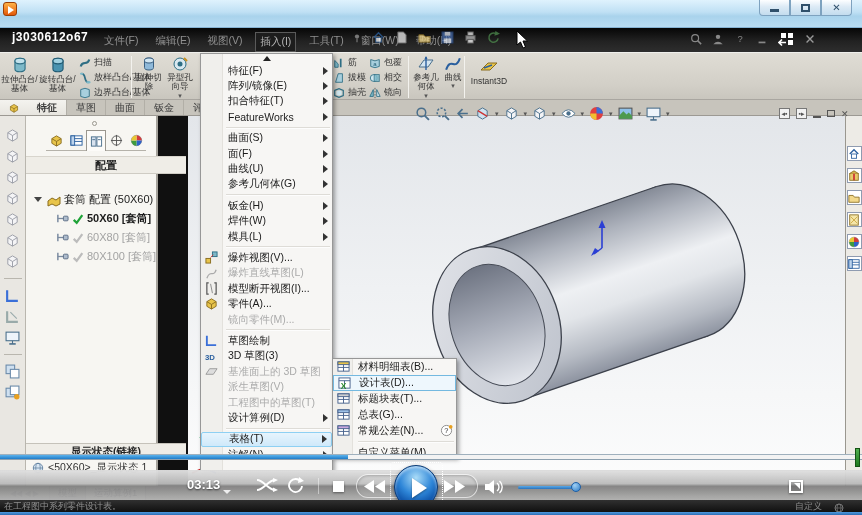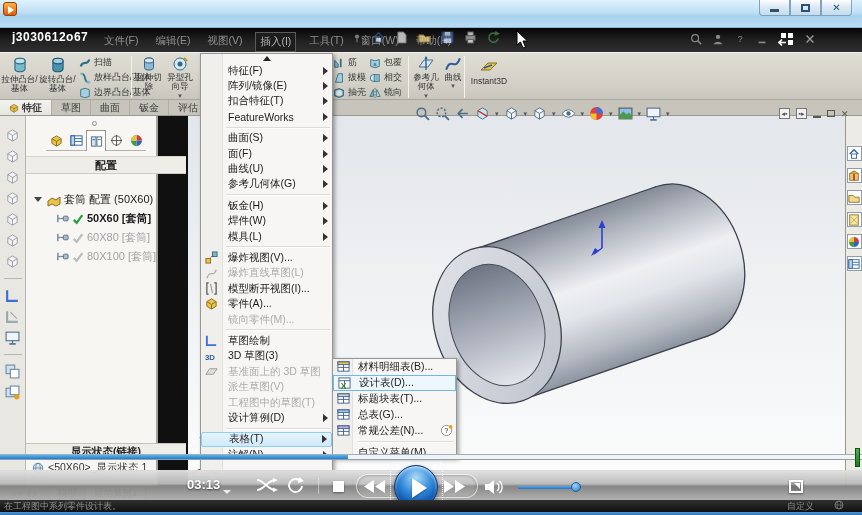--- a/index.html
+++ b/index.html
@@ -33,21 +33,21 @@
   
   #cmdbar { left:0; top:52px; width:862px; height:48px; background:linear-gradient(#e0ddd5,#d2cfc7 70%,#c9c6be); border-top:1px solid #efefec; border-bottom:1px solid #a9a6a0; z-index:2; }
   .tb-big { position:absolute; text-align:center; font-size:8.5px; line-height:1.1; color:#333; }
   .tb-big .ticon { margin:1px auto 1px; }
   .tb-small { position:absolute; display:flex; align-items:flex-end; gap:3px; font-size:9px; color:#333; white-space:nowrap; }
   .vsep { position:absolute; width:1px; background:#aaa79f; border-right:1px solid #f3f2ee; }
   .ddm { font-size:7px; color:#555; }
 
   
   #cmdtabs { left:0; top:100px; width:862px; height:16px; background:#c7c4bc; display:flex; z-index:2; border-bottom:1px solid #9c9993; }
-  .ctab { padding:1px 9px 0; font-size:10px; color:#3a3a3a; display:flex; gap:3px; align-items:center; border-right:1px solid #b2afa7; white-space:nowrap; }
+  .ctab { padding:1px 9px 0; font-size:10px; color:#3a3a3a; display:flex; gap:18px; align-items:center; border-right:1px solid #b2afa7; white-space:nowrap; }
   .ctab.active { background:linear-gradient(#f4f3ef,#e7e5df); font-weight:bold; }
 
   
   #leftstrip { left:0; top:116px; width:26px; height:370px; background:#e9e7e2; border-right:1px solid #b9b6ae; z-index:2; display:flex; flex-direction:column; align-items:center; padding-top:12px; gap:6px; }
   #leftstrip .hr { width:18px; height:1px; background:#b9b6ae; margin:3px 0; }
 
   
   #panel { left:26px; top:116px; width:132px; height:370px; background:#f7f6f2; border-right:2px solid #a5a29b; z-index:2; }
   #panel-dot { left:66px; top:5px; width:5px; height:5px; border:1px solid #9a978f; border-radius:50%; }
   #mgr-tabs { left:20px; top:14px; display:flex; }
@@ -71,21 +71,21 @@
   #taskpane { left:845px; top:116px; width:17px; height:384px; background:#edebe6; border-left:1px solid #9a978f; z-index:2; display:flex; flex-direction:column; align-items:center; padding-top:30px; gap:7px; }
   .tpico { width:15px; height:15px; border:1px solid #8f9bb0; background:#fff; display:flex; align-items:center; justify-content:center; }
 
   
   #motion-row { left:0; top:486px; width:862px; height:14px; background:#d6d3cb; z-index:3; display:flex; align-items:stretch; }
   #motion-row .nav { width:50px; background:#c9c6be; border-right:1px solid #a9a6a0; color:#6b6b6b; font-size:8px; display:flex; align-items:center; justify-content:center; gap:3px; }
   .mo-tab { padding:0 8px; font-size:9.5px; color:#3a3a3a; border-right:1px solid #a9a6a0; display:flex; align-items:center; background:#cac7bf; }
   .mo-tab.active { background:#e9e7e1; }
   #statusbar { left:0; top:500px; width:862px; height:12px; background:linear-gradient(#303030,#101010); z-index:45; display:flex; align-items:center; justify-content:space-between; padding:0 4px; }
   #status-left { color:#8f8f8f; font-size:9px; }
-  #status-right { color:#8a8a8a; font-size:9px; display:flex; gap:20px; align-items:flex-start; margin-right:14px; }
+  #status-right { color:#8a8a8a; font-size:9px; display:flex; gap:12px; align-items:flex-end; margin-right:14px; }
 
   
   #insmenu { left:200px; top:53px; width:133px; height:418px; background:#f7f6f4; border:1px solid #979797; box-shadow:2px 2px 4px rgba(0,0,0,.35); z-index:30; }
   #insmenu .gutter { position:absolute; left:0; top:0; bottom:0; width:22px; background:#f0efec; border-right:1px solid #e3e1dc; }
   .mi { position:relative; height:15.4px; display:flex; align-items:center; font-size:10.5px; color:#1c1c1c; padding-left:27px; white-space:nowrap; }
   .mi .ico { position:absolute; left:3px; top:1px; width:15px; height:13px; display:flex; align-items:center; justify-content:center; }
   .mi .sub { position:absolute; right:4px; width:0; height:0; border-top:4px solid transparent; border-bottom:4px solid transparent; border-left:5px solid #333; }
   .mi.gray { color:#ababab; }
   .mi.hl { background:linear-gradient(#e7f4fd,#cfe9fa); border:1px solid #8ed0f3; border-radius:2px; }
   .msep { height:2px; border-top:1px solid #dedcd7; border-bottom:1px solid #fdfdfd; margin:2px 2px 2px 25px; }

